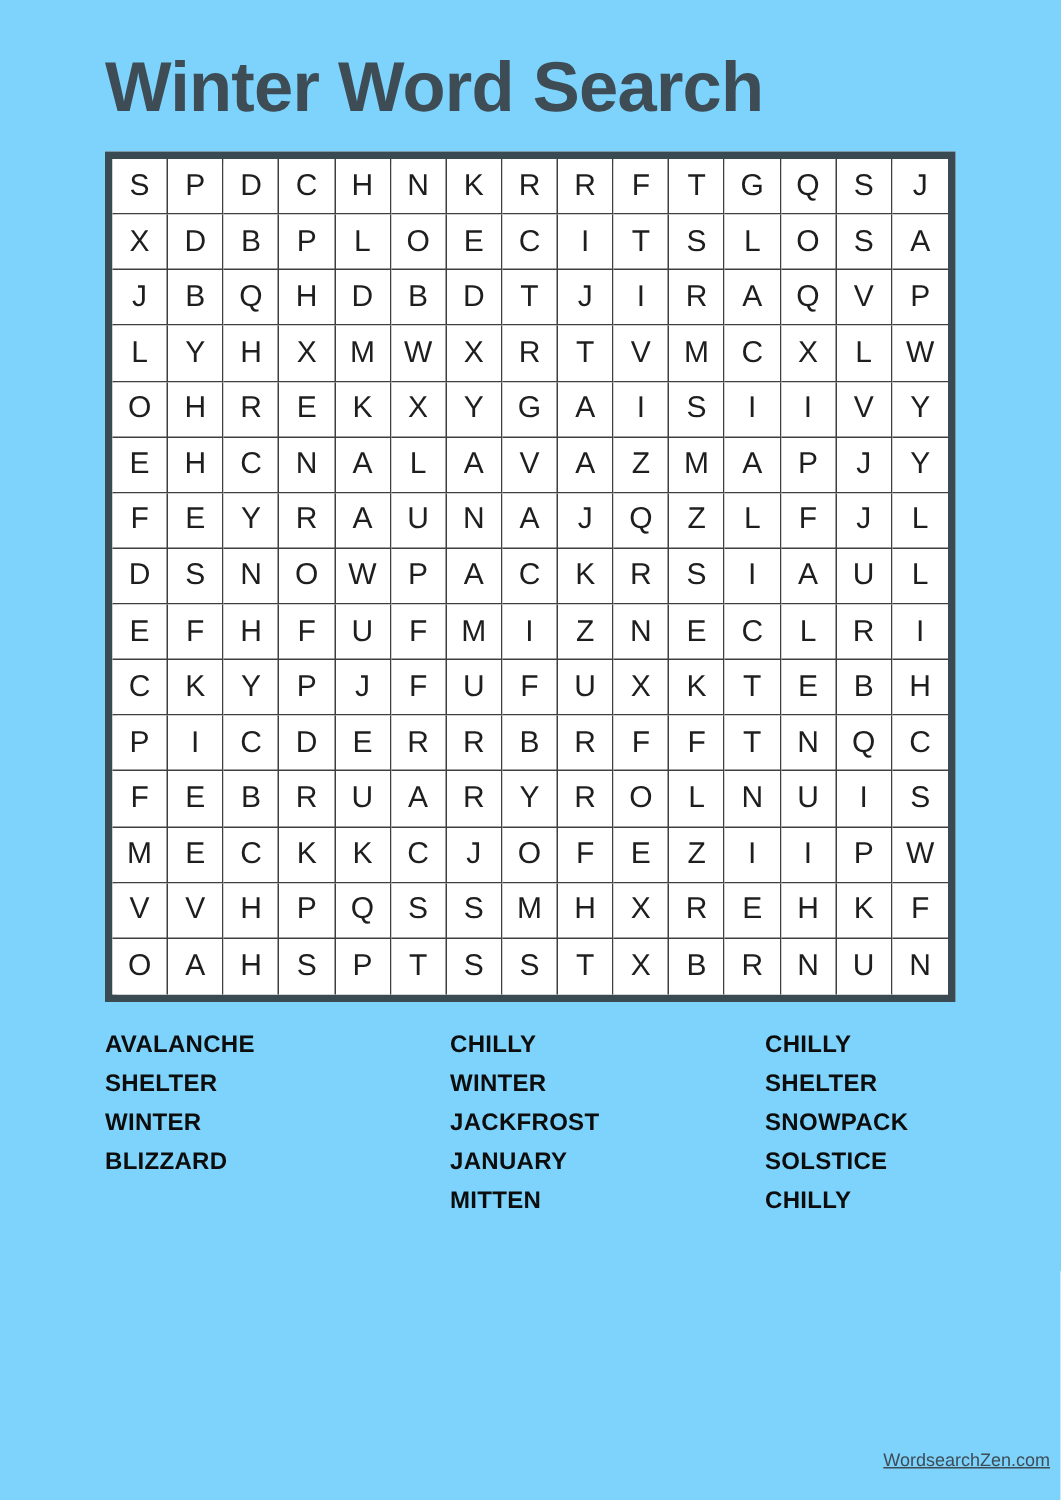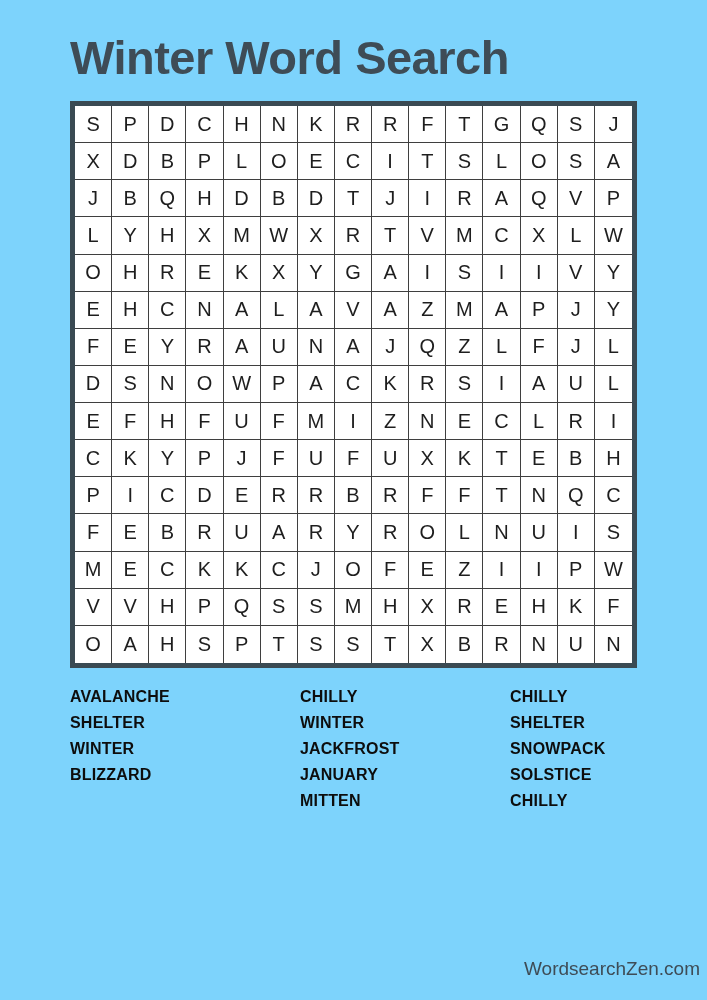--- a/index.html
+++ b/index.html
@@ -74,22 +74,23 @@
     font-size: 16px;
     font-weight: 700;
     color: var(--word);
     line-height: 26px;
     letter-spacing: 0.2px;
   }
   .footer-link {
     position: absolute;
     right: 7px;
     bottom: 20px;
-    font-size: 19px;
+    font-size: 12px;
     color: var(--footer);
+    text-decoration: underline;
     cursor: pointer;
   }
 </style>
 </head>
 <body>
 
 <div class="page">
 
   <h1 class="title">
     <span>Winter Word Search</span>

